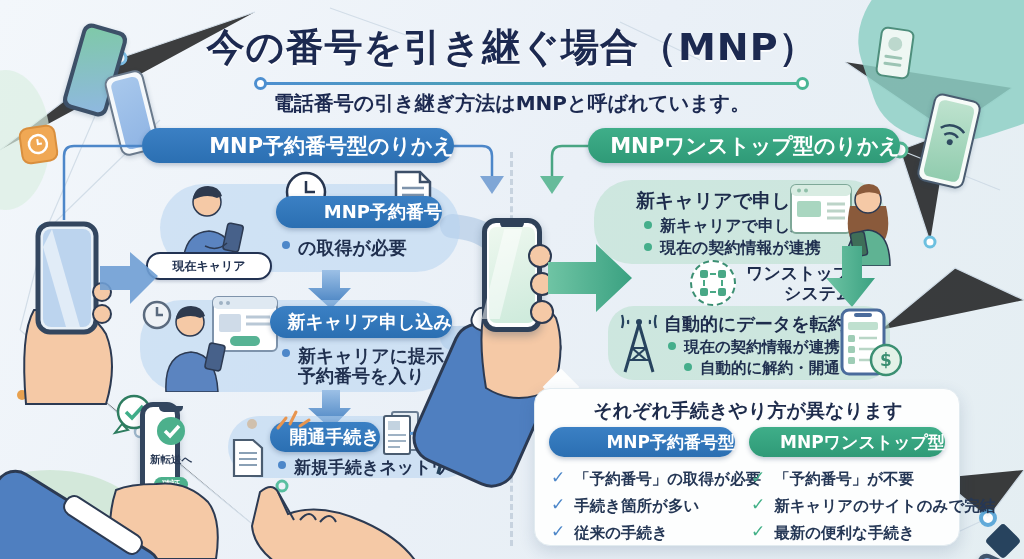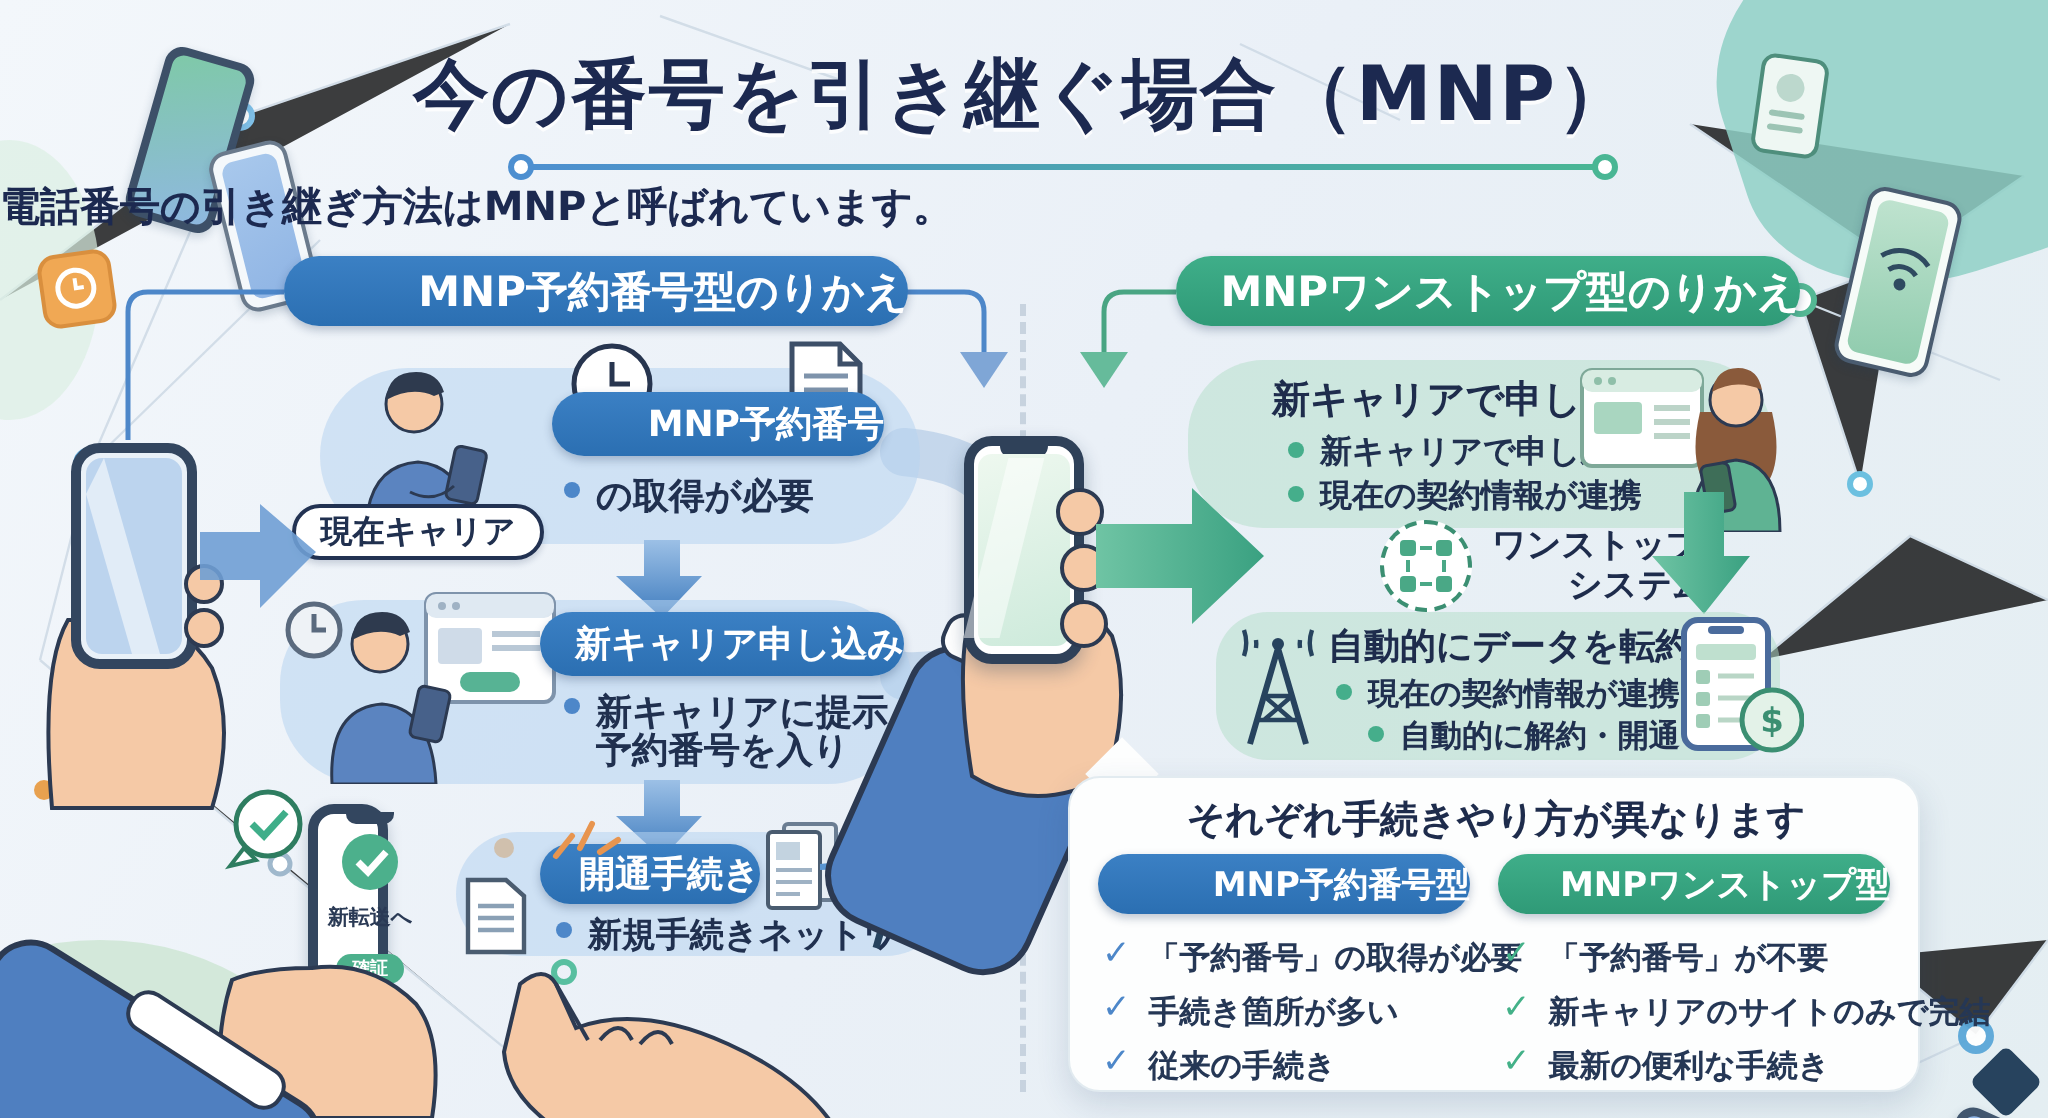--- a/index.html
+++ b/index.html
@@ -106,21 +106,21 @@
   </div>
   <div class="deco-phone" style="left:966px;top:556px;width:40px;height:70px;background:#41566e;transform:rotate(24deg)">
     <div class="deco-screen" style="background:#8fb4e4"></div>
   </div>
   <div class="abs" style="left:990px;top:528px;width:26px;height:26px;background:#27435e;transform:rotate(45deg);border-radius:4px"></div>
 
   <div class="abs flat" style="left:0;top:26px;width:1024px;text-align:center;font-size:38px;font-weight:800;color:#1c2950;letter-spacing:1px;text-shadow:0 2px 0 rgba(255,255,255,.8)">今の番号を引き継ぐ場合（MNP）</div>
   <div class="abs" style="left:262px;top:82px;width:538px;height:3px;background:linear-gradient(90deg,#4d8fd0,#49b694)"></div>
   <div class="abs" style="left:254px;top:77px;width:13px;height:13px;border-radius:50%;background:#fff;border:3.5px solid #4d8fd0"></div>
   <div class="abs" style="left:796px;top:77px;width:13px;height:13px;border-radius:50%;background:#fff;border:3.5px solid #49b694"></div>
-  <div class="abs flat" style="left:0;top:92px;width:1024px;text-align:left;font-size:20px;font-weight:800;color:#1c2950">電話番号の引き継ぎ方法はMNPと呼ばれています。</div>
+  <div class="abs flat" style="left:0;top:92px;width:1024px;text-align:center;font-size:20px;font-weight:800;color:#1c2950">電話番号の引き継ぎ方法はMNPと呼ばれています。</div>
 
   <svg class="abs" width="1024" height="559" style="left:0;top:0">
     <g fill="none" stroke="#4d87c9" stroke-width="2.5">
       <path d="M142 146 H74 Q64 146 64 156 V220"></path>
       <path d="M452 146 H482 Q492 146 492 156 V176"></path>
     </g>
     <path d="M480 176 h24 l-12 18 z" fill="#7fa6d6"></path>
     <g fill="none" stroke="#49a583" stroke-width="2.5">
       <path d="M588 146 H562 Q552 146 552 156 V176"></path>
     </g>
@@ -158,21 +158,21 @@
         <path d="M8 18 h22 M8 25 h22 M8 32 h22"></path>
       </g>
   </svg>
   <div class="abs pill blue" style="left:276px;top:196px;width:166px;height:32px;font-size:18px">
     <span>MNP予約番号</span>
   </div>
   <div class="bullet" style="left:282px;top:236px;font-size:18px">
     <span class="dot b"></span>
     <span>の取得が必要</span>
   </div>
-  <div class="abs badge" style="left:146px;top:252px;width:126px;height:28px;font-size:16px">
+  <div class="abs badge" style="left:146px;top:252px;width:126px;height:28px;font-size:12px">
     <span>現在キャリア</span>
   </div>
 
   <svg class="abs" width="46" height="40" style="left:308px;top:270px">
     <defs>
         <linearGradient id="ab" x1="0" y1="0" x2="0" y2="1">
           <stop offset="0" stop-color="#9cc0e6"></stop>
           <stop offset="1" stop-color="#3f7cbe"></stop>
         </linearGradient>
       </defs>
@@ -245,21 +245,21 @@
       <path d="M18 10 a16 16 0 0 1 0 4 M12 4 a24 24 0 0 1 0 14"></path>
       <path d="M44 10 a16 16 0 0 0 0 4 M50 4 a24 24 0 0 0 0 14"></path>
     </g>
   </svg>
 
   <svg class="abs" width="48" height="46" style="left:108px;top:392px">
     <circle cx="26" cy="20" r="16" fill="#fff" stroke="#2e7d60" stroke-width="2.5"></circle>
     <path d="M18 20 l6 6 l11 -12" fill="none" stroke="#3fae89" stroke-width="3.5"></path>
     <path d="M14 32 l-7 9 l13 -3 z" fill="#fff" stroke="#2e7d60" stroke-width="2"></path>
   </svg>
-  <div class="abs" style="left:154px;top:402px;width:40px;height:112px;background:#fff;border:5px solid #33465f;border-radius:13px;box-shadow:0 3px 7px rgba(30,60,90,.25)">
+  <div class="abs" style="left:140px;top:402px;width:40px;height:112px;background:#fff;border:5px solid #33465f;border-radius:13px;box-shadow:0 3px 7px rgba(30,60,90,.25)">
     <div class="abs" style="left:14px;top:-1px;width:24px;height:6px;background:#33465f;border-radius:0 0 5px 5px"></div>
     <div class="abs" style="left:12px;top:10px;width:28px;height:28px;border-radius:50%;background:#4cb08c">
       <svg width="28" height="28">
           <path d="M8 14 l5 5 l9 -10" fill="none" stroke="#fff" stroke-width="3.5"></path>
         </svg>
     </div>
     <div class="abs flat" style="left:0;top:46px;width:52px;text-align:center;font-size:10.5px;font-weight:700;color:#2a3a55">新転送へ</div>
     <div class="abs screen-btn" style="left:9px;top:70px;width:34px;height:15px">
       <span>確証</span>
     </div>

